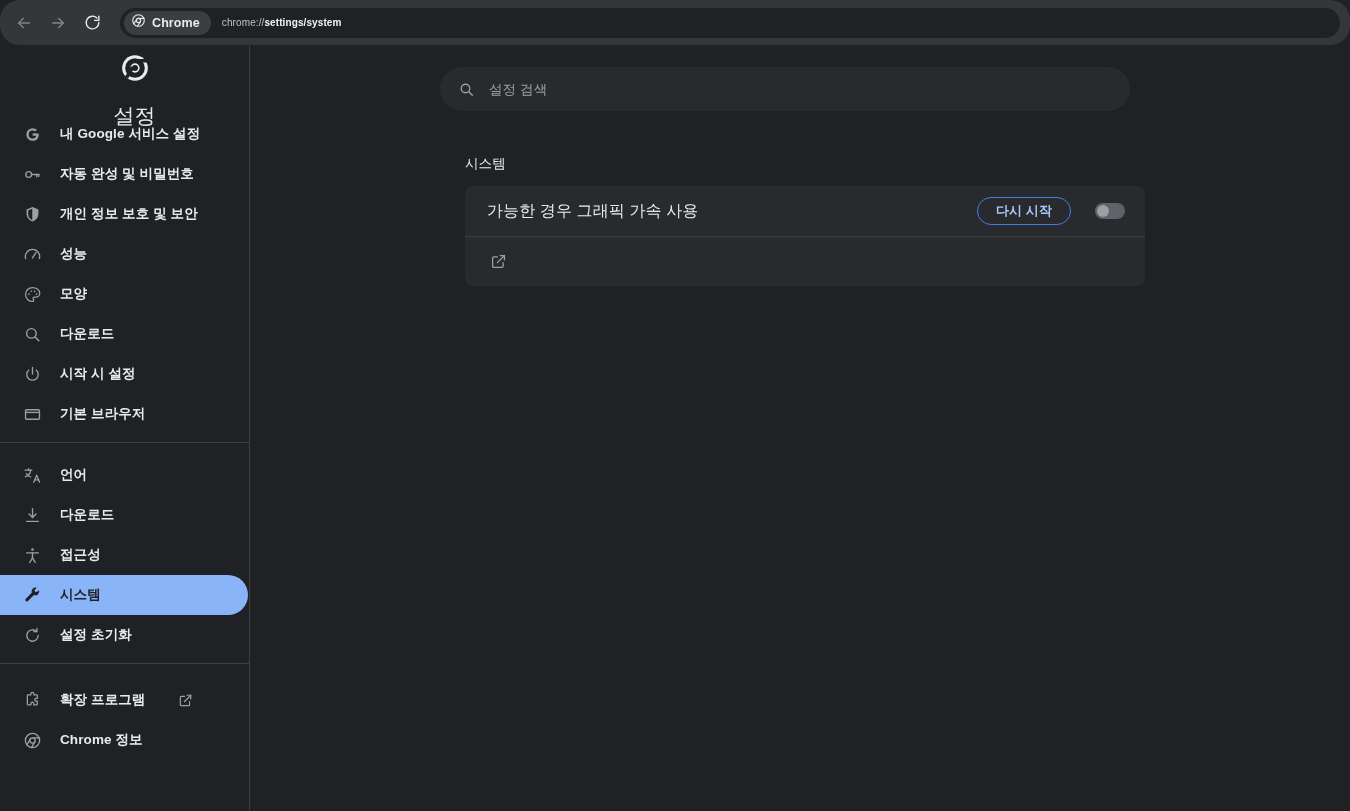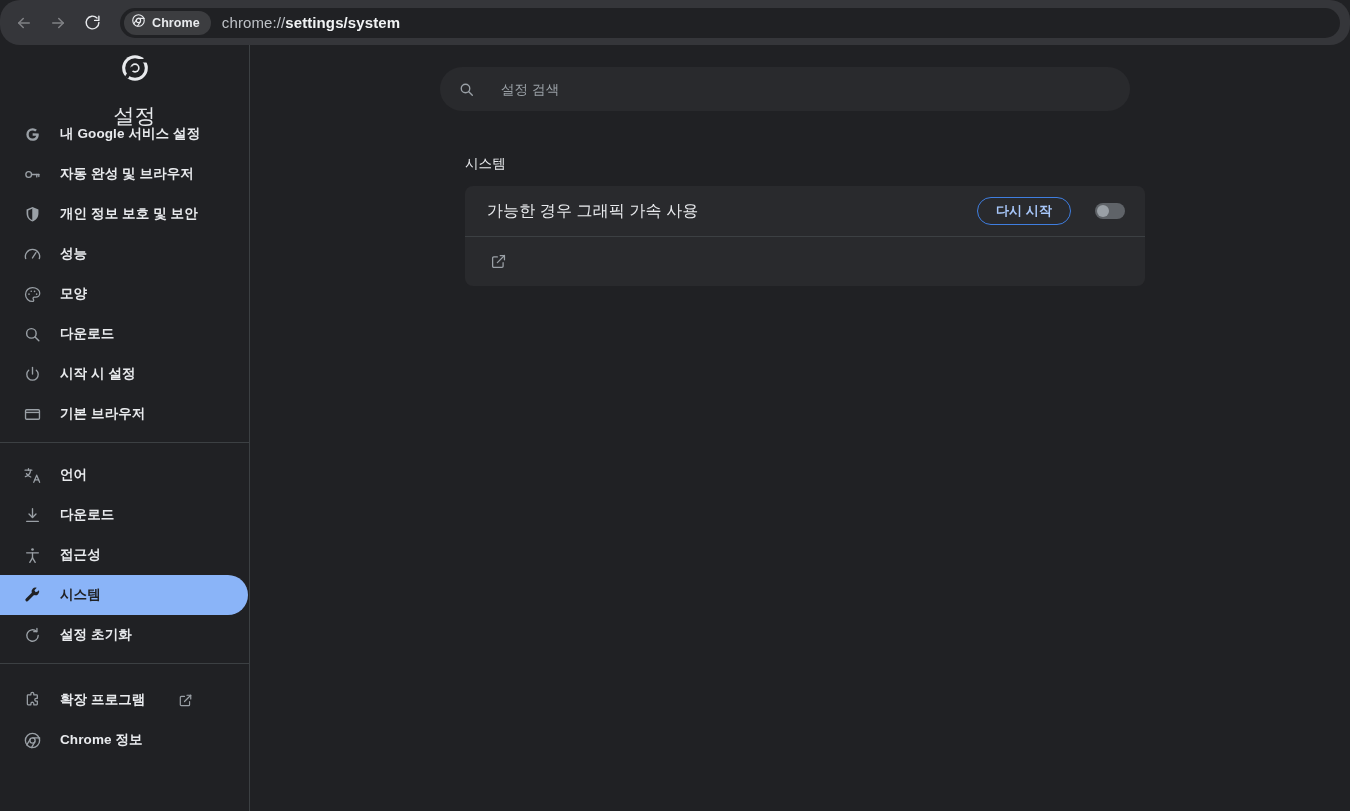--- a/index.html
+++ b/index.html
@@ -57,21 +57,21 @@
     flex: 0 0 auto;
   }
   .chip-label {
     font-size: 12.5px;
     font-weight: 700;
     color: #e8eaed;
     letter-spacing: .1px;
     white-space: nowrap;
   }
   .omnibox-url {
-    font-size: 15px;
+    font-size: 10px;
     color: #e8eaed;
     margin-left: 11px;
     white-space: nowrap;
     letter-spacing: .1px;
   }
   .omnibox-url .dim { color: #bdc1c6; font-weight: 400; }
   .omnibox-url .strong { color: #f1f3f4; font-weight: 700; }
 
   
   .page {
@@ -163,21 +163,21 @@
     justify-content: center;
   }
   .search-box {
     width: 690px;
     height: 44px;
     background: #292a2d;
     border-radius: 22px;
     display: flex;
     align-items: center;
     padding: 0 18px;
-    gap: 26px;
+    gap: 14px;
     margin-top: 8px;
   }
   .search-box .s-icon { color: #9aa0a6; display: flex; flex: 0 0 auto; }
   .search-box input {
     flex: 1 1 auto;
     background: transparent;
     border: 0;
     outline: none;
     color: #e8eaed;
     font-size: 13.5px;
@@ -343,21 +343,21 @@
 
       <div class="nav-item">
         <span class="nav-icon">
           <svg width="19" height="19" viewBox="0 0 24 24" fill="none" stroke="currentColor" stroke-width="1.7" stroke-linecap="round" stroke-linejoin="round">
             <circle cx="7.2" cy="12" r="3.6"></circle>
             <line x1="10.8" y1="12" x2="20" y2="12"></line>
             <line x1="17.4" y1="12" x2="17.4" y2="15"></line>
             <line x1="20" y1="12" x2="20" y2="14.6"></line>
           </svg>
         </span>
-        <span>자동 완성 및 브라우저</span>
+        <span>자동 완성 및 비밀번호</span>
       </div>
 
       <div class="nav-item">
         <span class="nav-icon">
           <svg width="19" height="19" viewBox="0 0 24 24" fill="currentColor">
             <path d="M12 2.4 4.5 5.6v5.2c0 4.6 3.2 8.9 7.5 10 4.3-1.1 7.5-5.4 7.5-10V5.6zm0 2.1 5.5 2.35v4c0 3.6-2.3 6.9-5.5 7.9z" opacity=".0"></path>
             <path d="M12 2.4 4.5 5.6v5.2c0 4.6 3.2 8.9 7.5 10 4.3-1.1 7.5-5.4 7.5-10V5.6L12 2.4zm0 1.9v14.9c-3.1-1.1-5.4-4.3-5.4-7.6V6.9L12 4.3z"></path>
             <path d="M12 4.3v14.9c3.2-1.05 5.4-4.3 5.4-7.6V6.9L12 4.3z"></path>
           </svg>
         </span>

